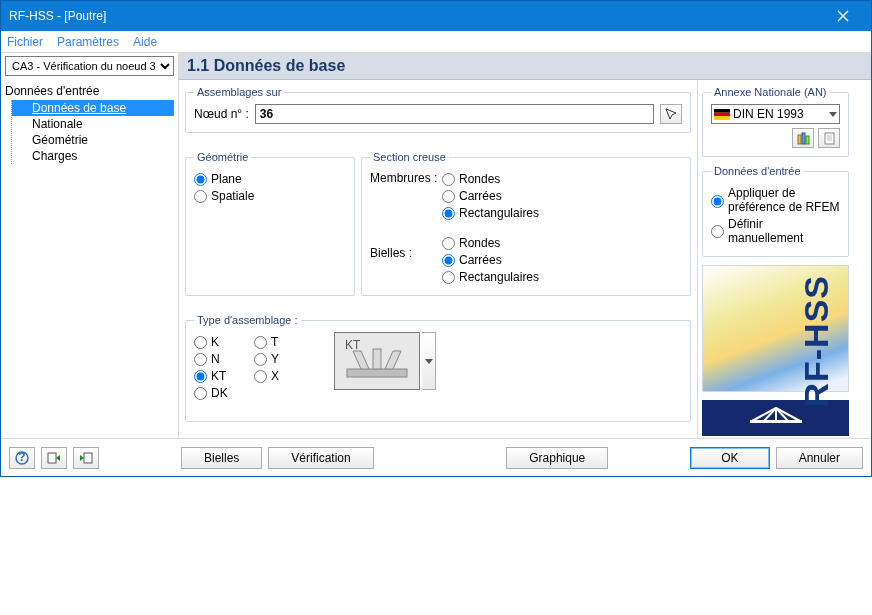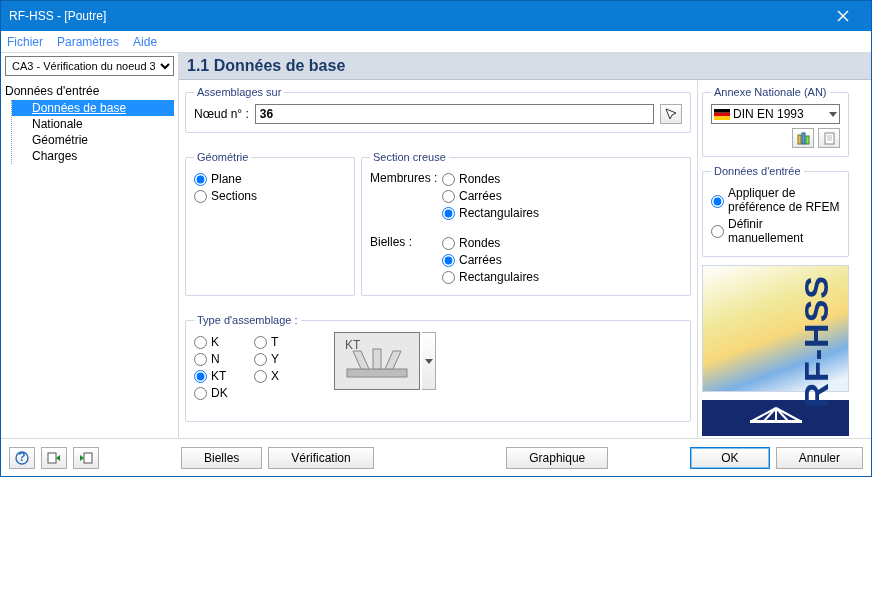--- a/index.html
+++ b/index.html
@@ -117,21 +117,21 @@
 
         <div class="two-col">
           <fieldset style="flex:0 0 170px">
             <legend>Géométrie</legend>
             <label class="radio-row">
                 <input type="radio" name="geo" checked="" style="">
                 <span>Plane</span>
               </label>
             <label class="radio-row">
                 <input type="radio" name="geo" style="">
-                <span>Sections</span>
+                <span>Spatiale</span>
               </label>
           </fieldset>
 
           <fieldset>
             <legend>Section creuse</legend>
             <div class="sec-grid">
               <div class="lbl">Membrures :</div>
               <div>
                 <label class="radio-row">
                     <input type="radio" name="chord" style="">
@@ -139,21 +139,21 @@
                   </label>
                 <label class="radio-row">
                     <input type="radio" name="chord" style="">
                     <span>Carrées</span>
                   </label>
                 <label class="radio-row">
                     <input type="radio" name="chord" checked="" style="">
                     <span>Rectangulaires</span>
                   </label>
               </div>
-              <div class="lbl" style="margin-top:8px">Bielles :</div>
+              <div class="lbl" style="margin-top:19px">Bielles :</div>
               <div style="margin-top:8px">
                 <label class="radio-row">
                     <input type="radio" name="brace" style="">
                     <span>Rondes</span>
                   </label>
                 <label class="radio-row">
                     <input type="radio" name="brace" checked="" style="">
                     <span>Carrées</span>
                   </label>
                 <label class="radio-row">

